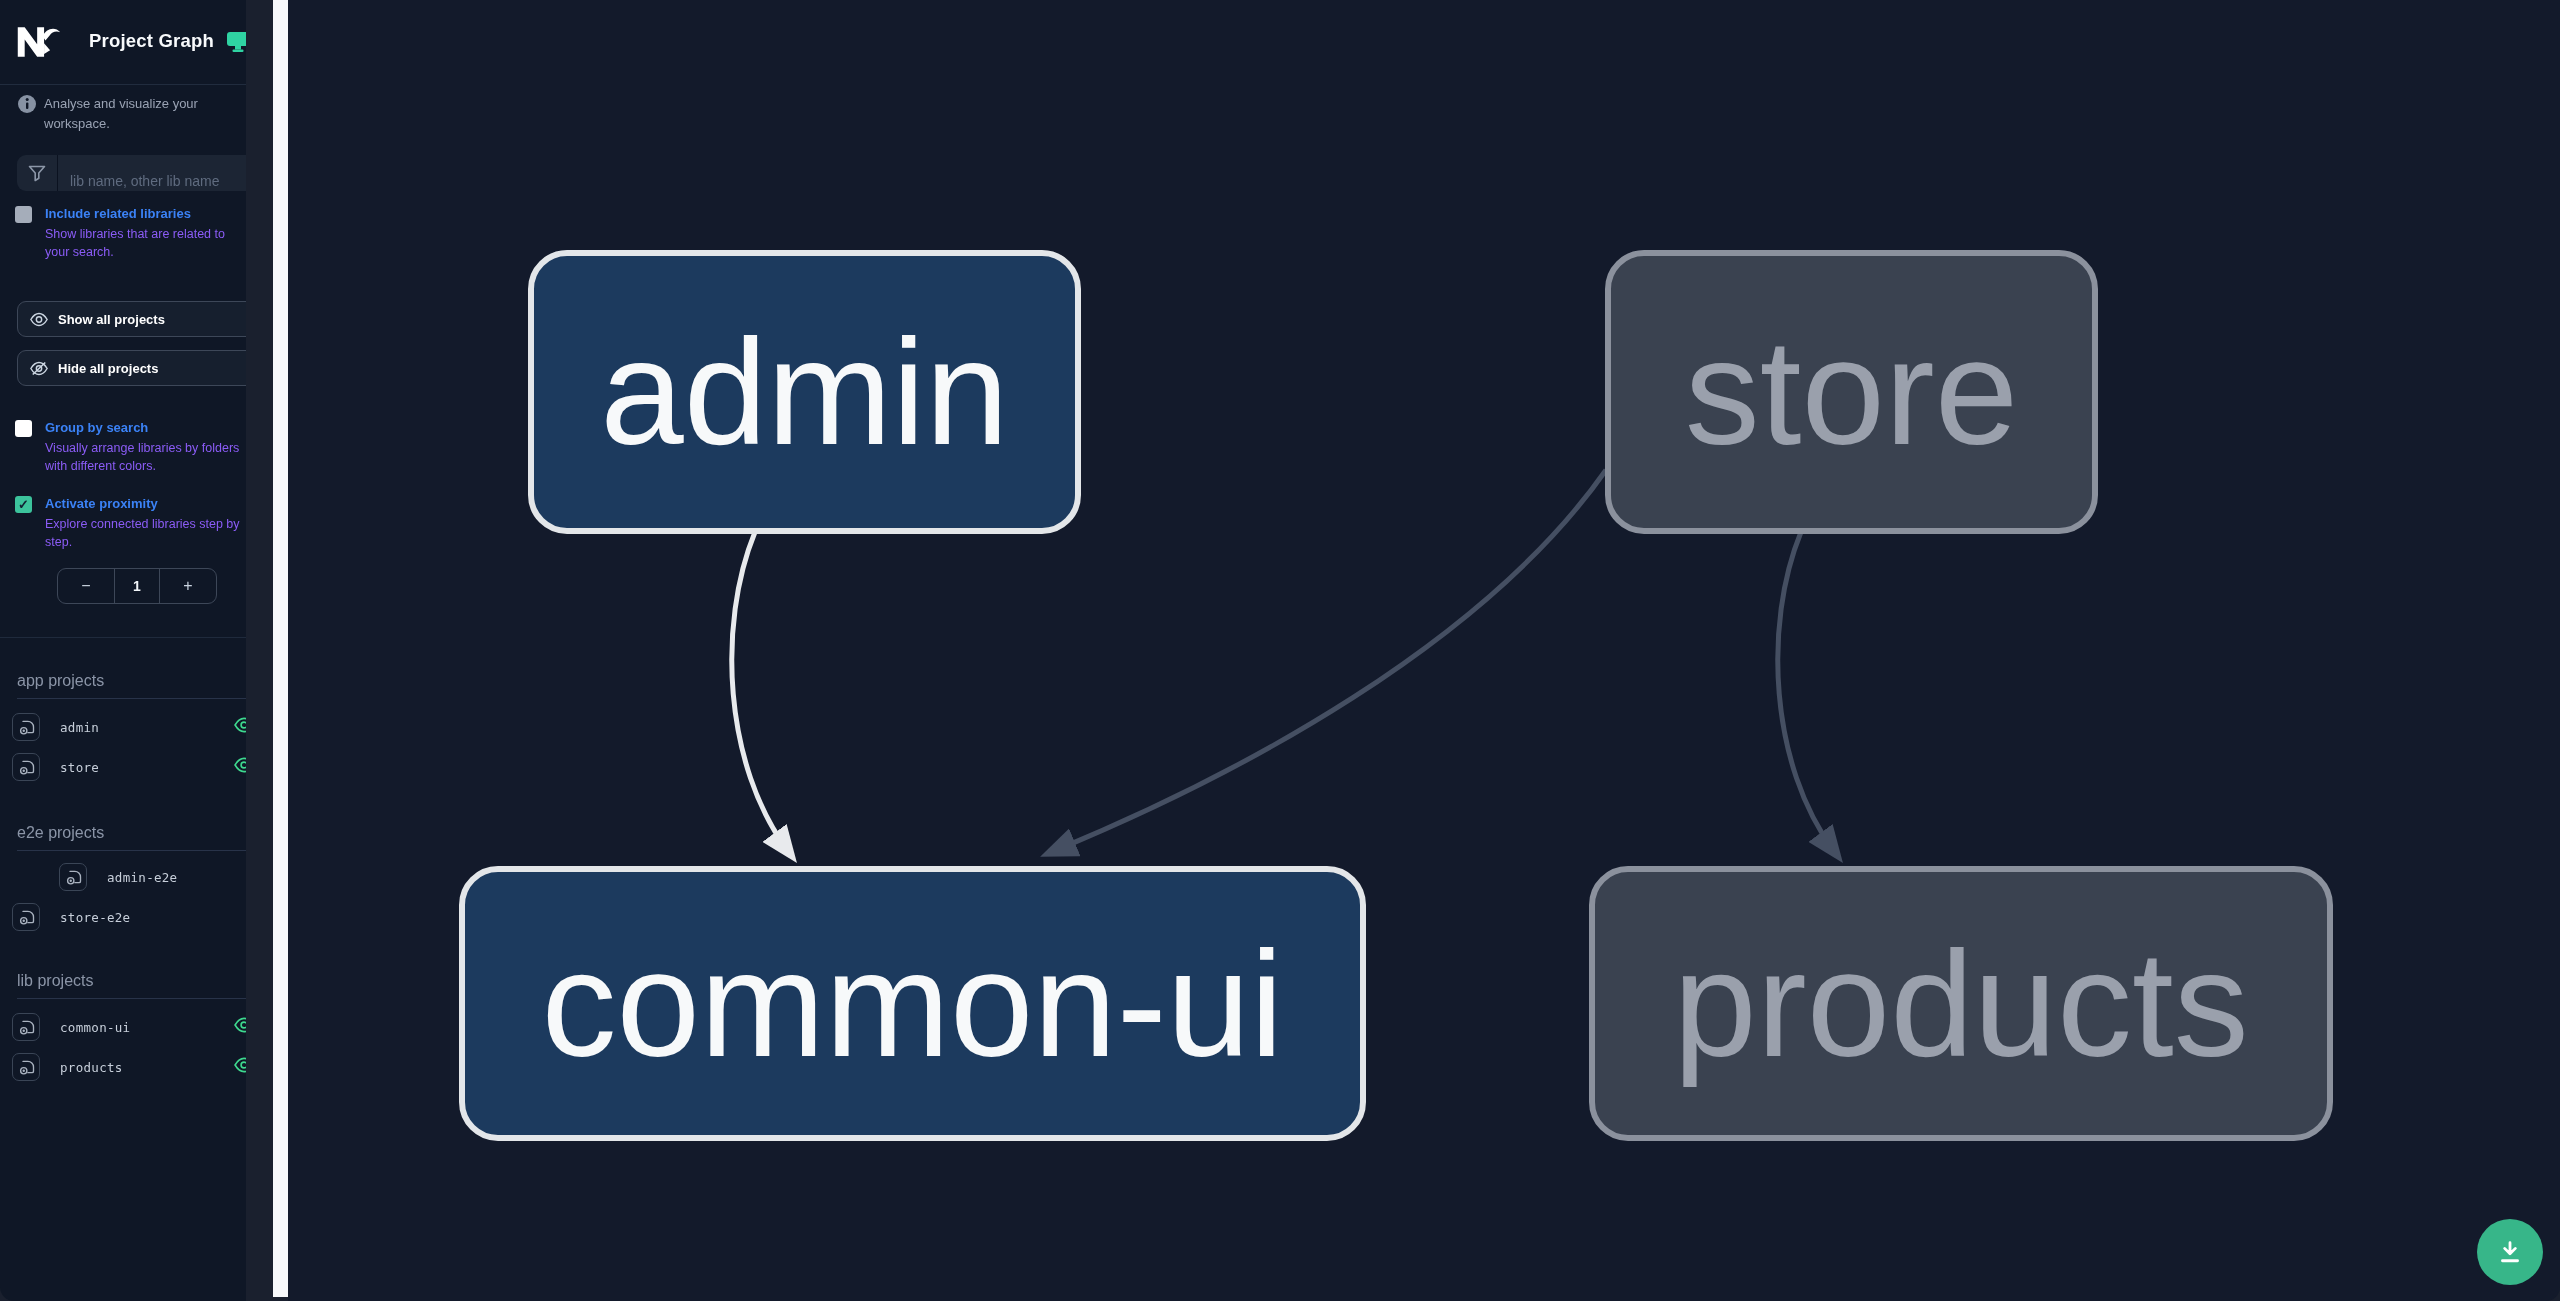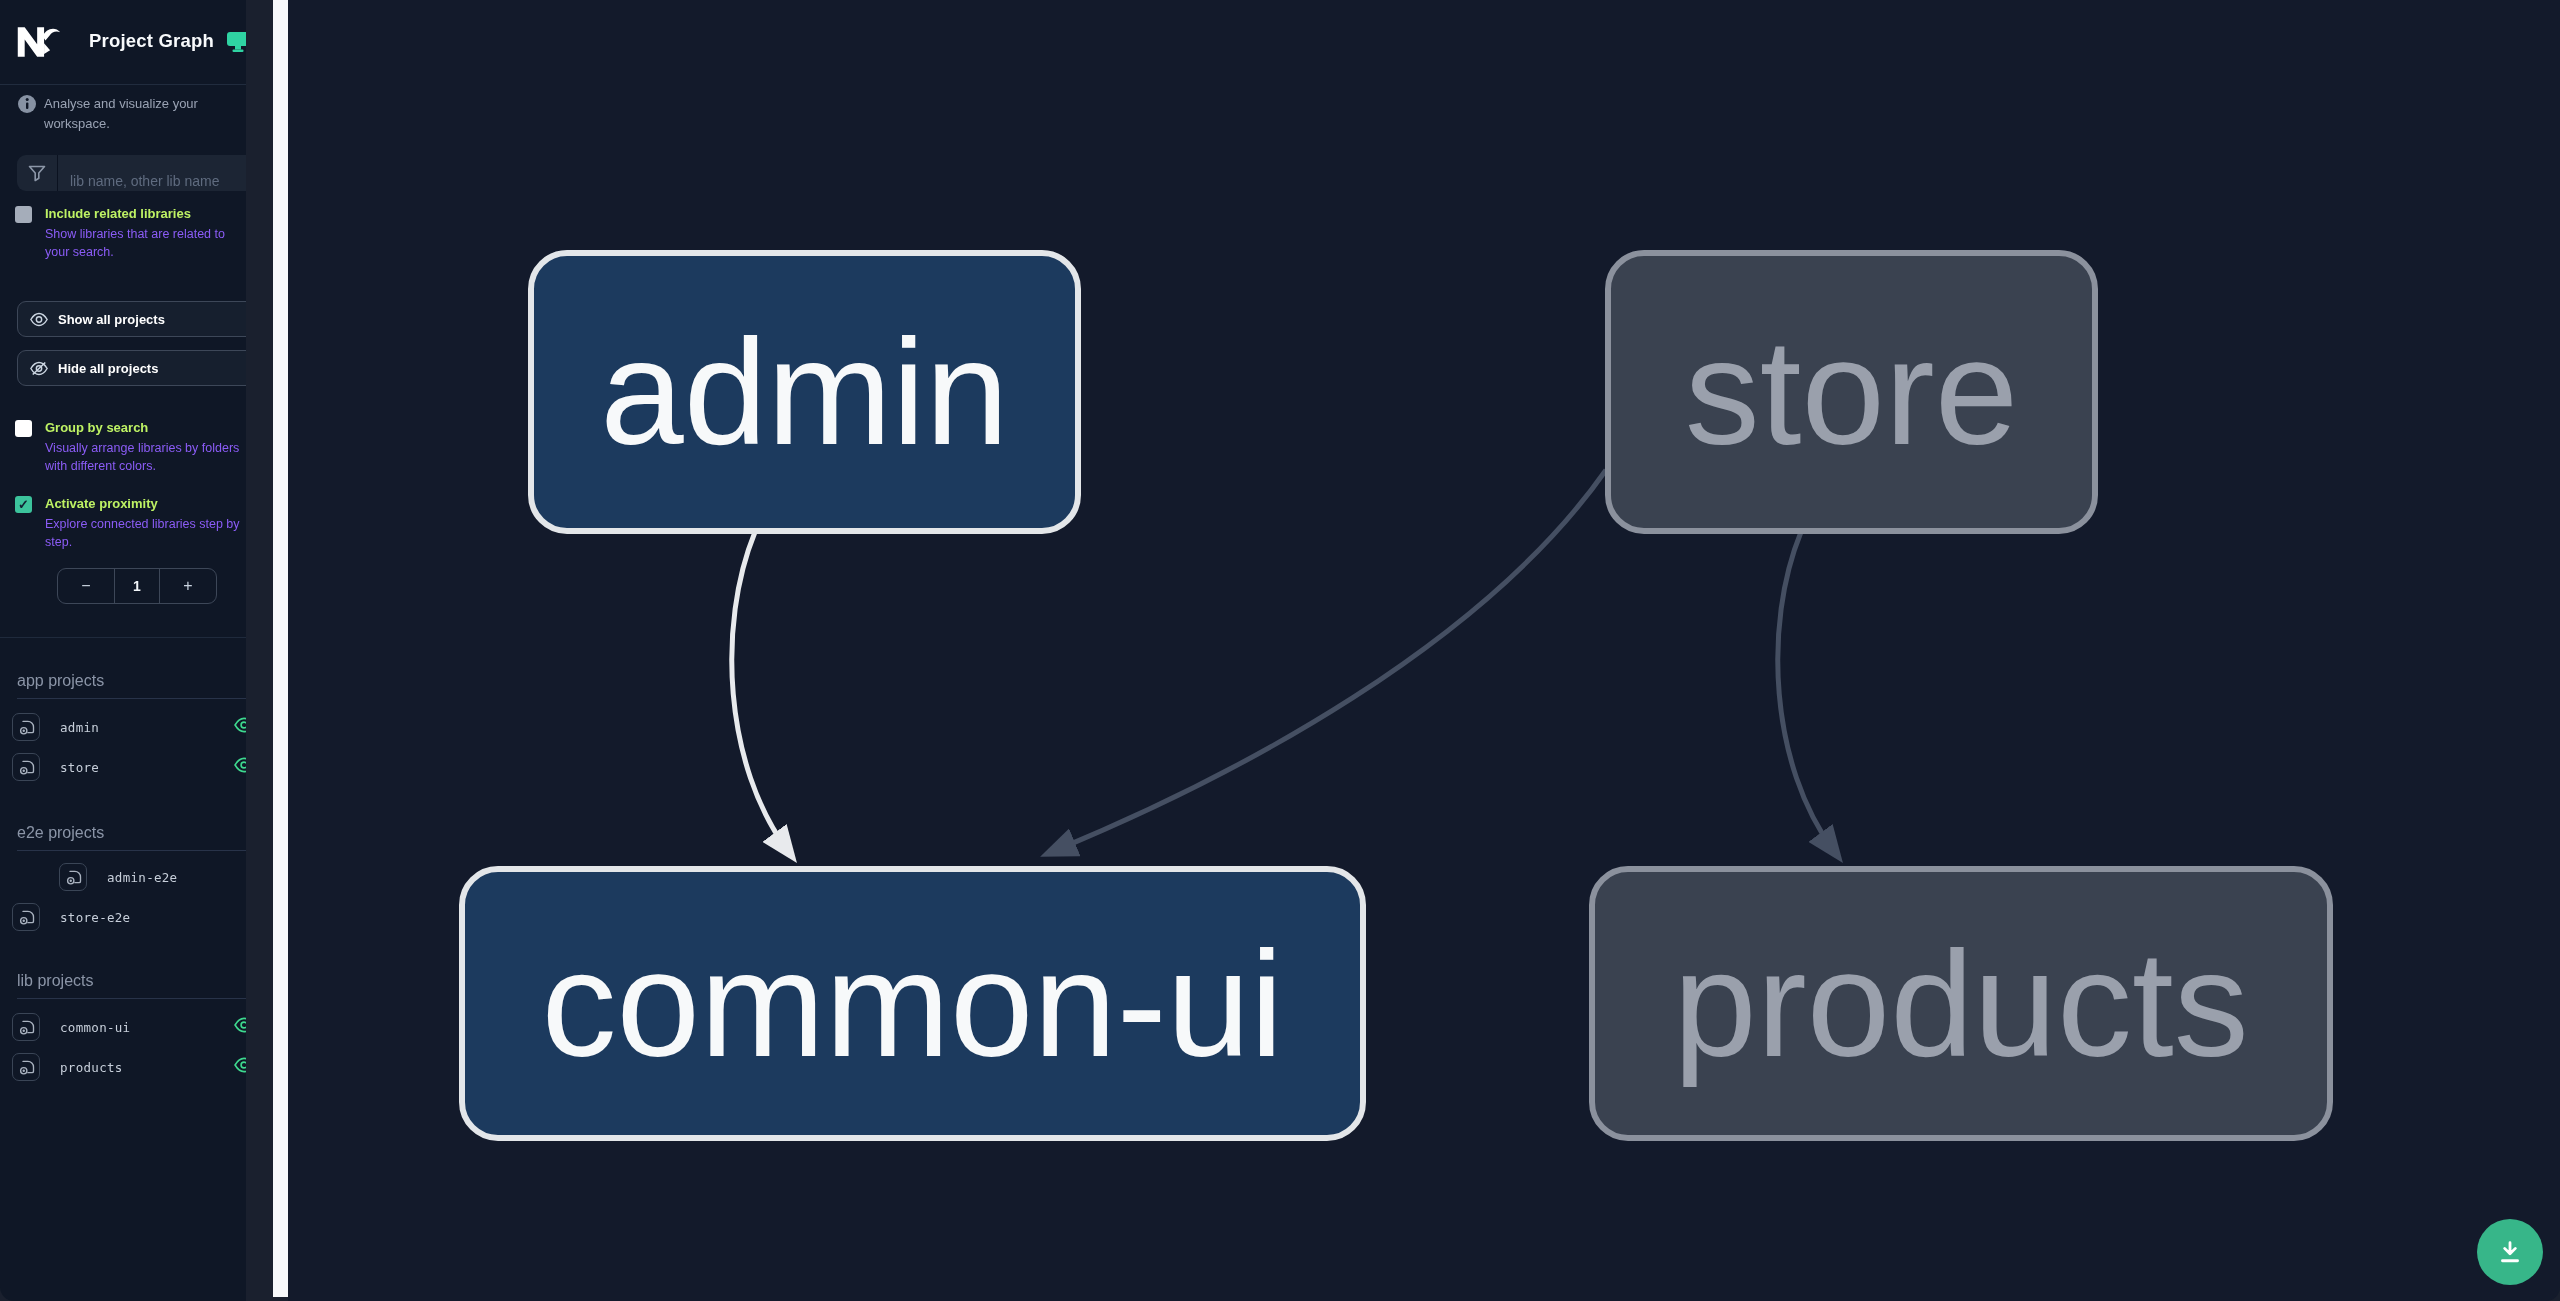--- a/index.html
+++ b/index.html
@@ -24,21 +24,21 @@
   #filterbox input{flex:1;background:transparent;border:0;outline:none;color:#cbd5e1;font-size:14px;
              padding:16px 0 0 12px;font-family:"Liberation Sans",sans-serif;}
   #filterbox input::placeholder{color:#5f6b7f;}
 
   .cb-row{position:absolute;left:15px;width:230px;display:flex;gap:13px;align-items:flex-start;}
   .cb-box{width:17px;height:17px;border-radius:3px;flex:0 0 auto;margin-top:1px;cursor:pointer;
           display:flex;align-items:center;justify-content:center;font-size:13px;font-weight:bold;color:#132033;}
   .cb-gray{background:#a5adba;}
   .cb-white{background:#ffffff;}
   .cb-green{background:#3cc39c;}
-  .cb-label{font-size:13px;font-weight:bold;color:#bef264;line-height:17px;margin:0;}
+  .cb-label{font-size:13px;font-weight:bold;color:#3b82f6;line-height:17px;margin:0;}
   .cb-desc{font-size:12.5px;color:#8b5cf6;line-height:18px;margin:3px 0 0;width:206px;}
 
   .sbtn{position:absolute;left:17px;width:239px;height:36px;background:#161f2e;border:1px solid #3d4758;
         border-radius:9px;display:flex;align-items:center;gap:10px;padding:0 0 0 12px;box-sizing:border-box;
         cursor:pointer;color:#ffffff;font-family:"Liberation Sans",sans-serif;}
   .sbtn span{font-size:13px;font-weight:bold;}
 
   #stepper{position:absolute;left:57px;top:568px;width:160px;height:36px;border:1px solid #3d4758;
            border-radius:9px;display:flex;box-sizing:border-box;overflow:hidden;}
   #stepper>*{flex:1;display:flex;align-items:center;justify-content:center;color:#cbd5e1;font-size:16px;}

